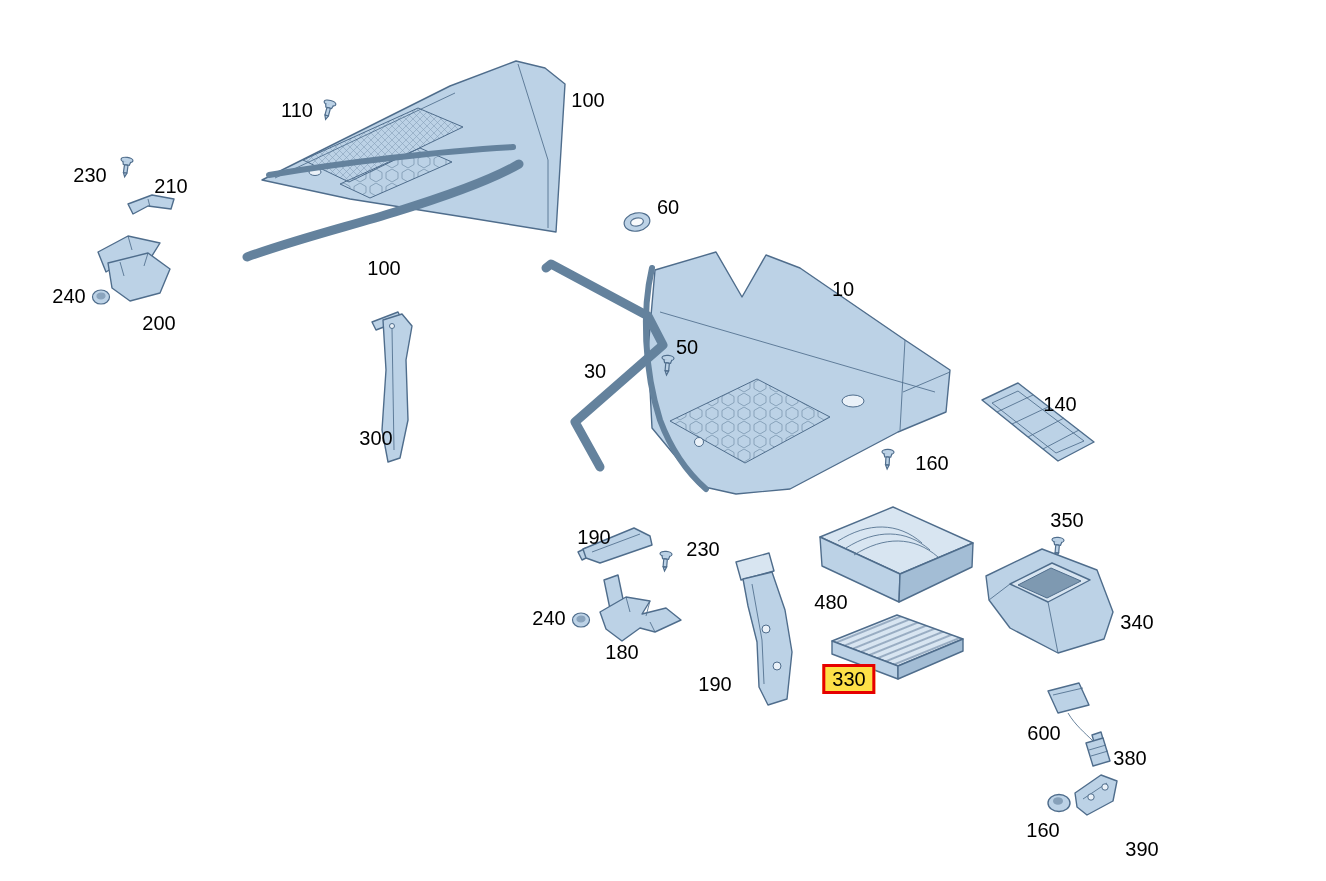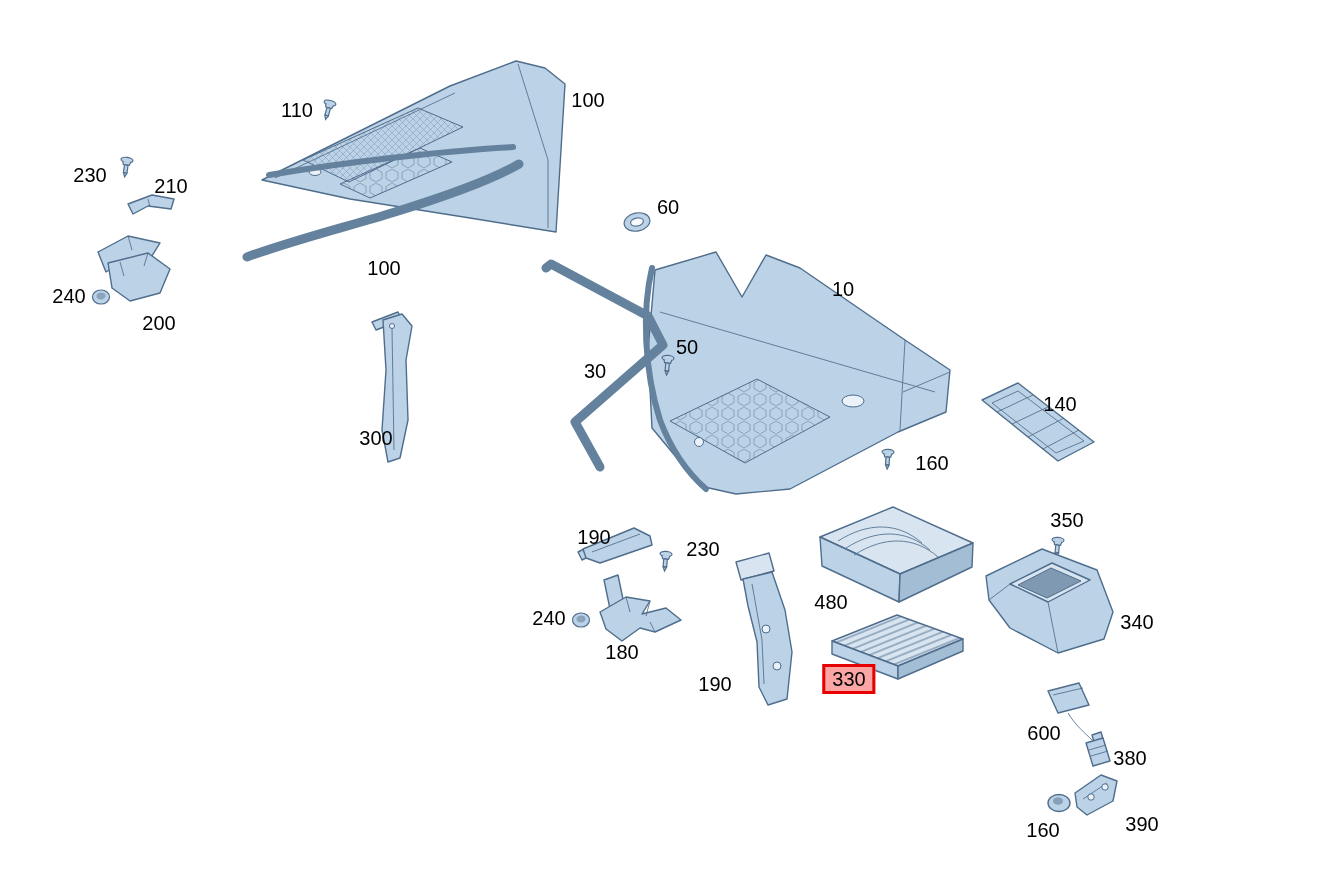--- a/index.html
+++ b/index.html
@@ -11,21 +11,21 @@
   .canvas svg { position:absolute; left:0; top:0; }
   .part-label {
     position:absolute; transform:translate(-50%,-50%);
     font-size:20px; color:var(--label-color,#000);
     white-space:nowrap; line-height:1; padding:2px 4px;
     cursor:pointer; user-select:none;
   }
   .part-label.highlighted {
     border:3px solid var(--hl,#e60000);
     padding:2px 7px;
-    background:#fca5a5;
+    background:#fde047;
   }
   .part  { fill:var(--part-fill,#bcd2e6); stroke:var(--part-stroke,#4f6d8c); stroke-width:1.4; stroke-linejoin:round; }
   .part-light { fill:var(--part-fill-light,#d8e5f1); }
   .part-dark  { fill:var(--part-fill-dark,#a3bdd5); }
   .seal  { stroke:var(--seal,#64829d); fill:none; stroke-linecap:round; stroke-linejoin:round; }
   .detail { stroke:var(--part-stroke,#4f6d8c); fill:none; stroke-width:1; opacity:.85; }
   .hole-fill { fill:#eaf1f8; stroke:var(--part-stroke,#4f6d8c); stroke-width:1; }
   .pin, .grom { fill:var(--part-fill,#bcd2e6); stroke:var(--part-stroke,#4f6d8c); stroke-width:1.2; }
 </style>
 </head>
@@ -231,15 +231,15 @@
   <div class="part-label" style="left:594px;top:537px">190</div>
   <div class="part-label" style="left:703px;top:549px">230</div>
   <div class="part-label" style="left:831px;top:602px">480</div>
   <div class="part-label" style="left:1137px;top:622px">340</div>
   <div class="part-label" style="left:549px;top:618px">240</div>
   <div class="part-label" style="left:622px;top:652px">180</div>
   <div class="part-label" style="left:715px;top:684px">190</div>
   <div class="part-label highlighted" style="left:849px;top:679px">330</div>
   <div class="part-label" style="left:1044px;top:733px">600</div>
   <div class="part-label" style="left:1130px;top:758px">380</div>
-  <div class="part-label" style="left:1142px;top:824px">390</div>
+  <div class="part-label" style="left:1142px;top:849px">390</div>
   <div class="part-label" style="left:1043px;top:830px">160</div>
 </div>
 
 </body></html>

